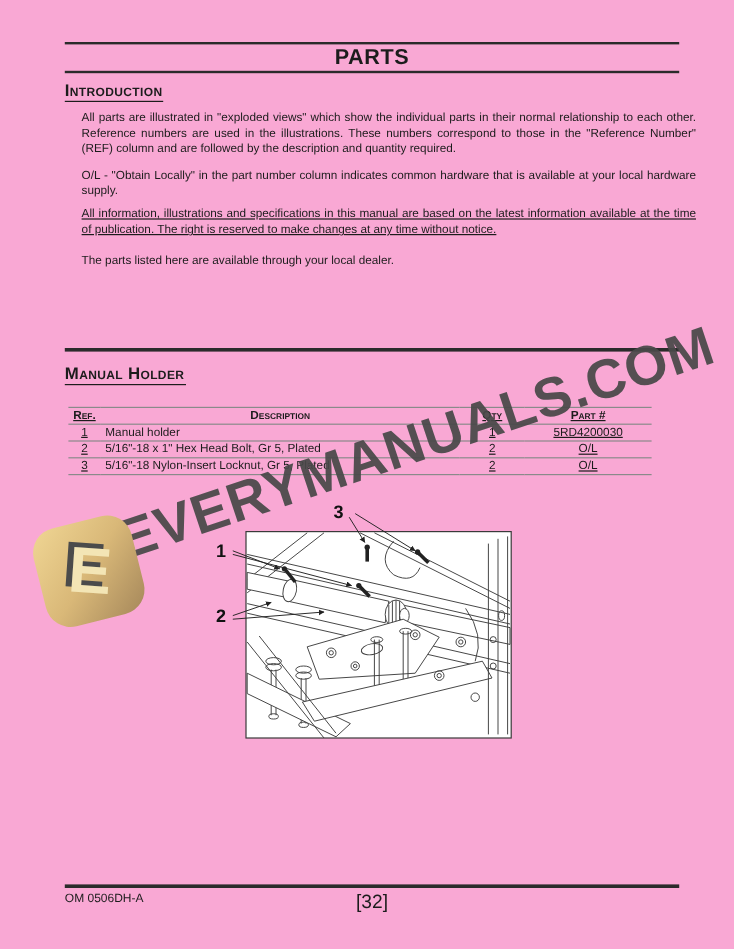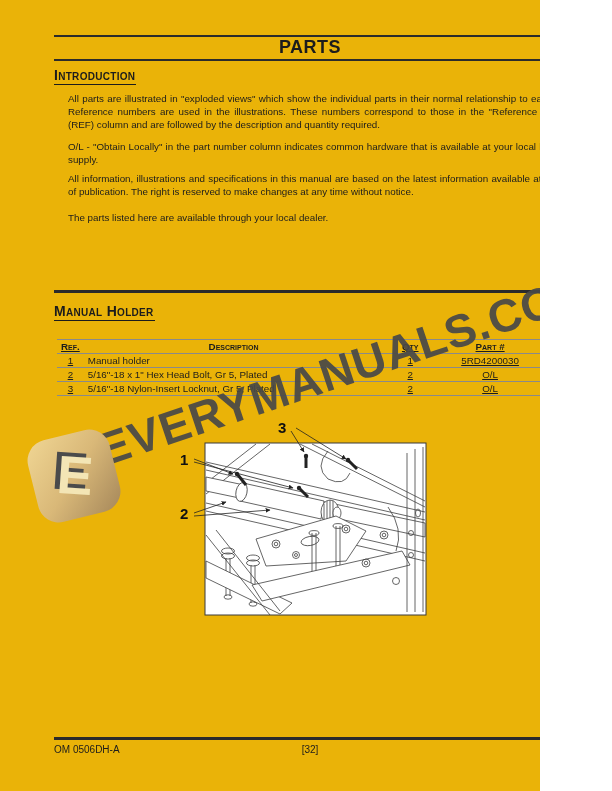--- a/index.html
+++ b/index.html
@@ -1,45 +1,45 @@
 <!DOCTYPE html>
 <html><head>
 <meta charset="utf-8">
 <style>
   html,body{margin:0;padding:0;background:#fff;}
-  .page{position:relative;width:540px;height:791px;background:#eab308;
+  .page{position:relative;width:612px;height:791px;background:#f9a8d4;
         font-family:"Liberation Sans",sans-serif;color:#1c1c1c;overflow:hidden;}
   .rule{position:absolute;left:54px;width:512px;height:2px;background:#2b2b2b;}
   .rule-thick{height:2.5px;}
   .page-title{position:absolute;top:37px;left:54px;width:512px;text-align:center;
         font-size:18px;font-weight:bold;letter-spacing:.5px;}
   .section-heading{position:absolute;left:54px;font-variant:small-caps;font-weight:bold;
         font-size:14px;letter-spacing:.3px;border-bottom:1.5px solid #1c1c1c;padding:0 1px 1px 0;}
   .intro-text{position:absolute;left:68px;top:92px;width:512px;font-size:9.8px;
         line-height:13.2px;text-align:justify;}
   .intro-text p{margin:0;}
   .mb8{margin-bottom:8px !important;} .mb6{margin-bottom:6px !important;}
-  .mb10{margin-bottom:10px !important;} .mb13{margin-bottom:13px !important;}
+  .mb10{margin-bottom:10px !important;} .mb13{margin-bottom:13px !important;text-decoration:underline;}
   .parts-table{position:absolute;left:57px;top:339px;width:486px;border-collapse:collapse;
         font-size:9.8px;border-top:1px solid #8a8a8a;}
   .parts-table th,.parts-table td{border-bottom:1px solid #8a8a8a;padding:1px 4px;
         height:11px;line-height:11px;white-space:nowrap;}
   .parts-table th{font-variant:small-caps;font-weight:bold;text-align:center;}
   .c{text-align:center !important;text-decoration:underline;}
   .diagram{position:absolute;left:160px;top:415px;width:280px;height:210px;z-index:5;}
   .diagram svg{position:absolute;left:0;top:0;}
   .callout{position:absolute;font-weight:bold;font-size:15px;color:#111;z-index:6;}
   #callout-1{left:20px;top:36px;} #callout-2{left:20px;top:90px;} #callout-3{left:118px;top:4px;}
   .watermark-text{position:absolute;left:100px;top:424px;transform:rotate(-18.5deg);
         transform-origin:0 50%;font-size:46px;font-weight:bold;letter-spacing:1px;
         color:rgba(72,72,72,.93);white-space:nowrap;z-index:20;}
   .watermark-logo{position:absolute;left:30px;top:432px;width:88px;height:88px;
         transform:rotate(-14deg);z-index:21;}
   .footer-doc{position:absolute;left:54px;top:744px;font-size:10px;}
-  .footer-page{position:absolute;left:54px;top:744px;width:512px;text-align:center;font-size:10px;}
+  .footer-page{position:absolute;left:54px;top:744px;width:512px;text-align:center;font-size:16px;}
 </style>
 </head>
 <body>
 
 <div class="page">
 
   <div class="rule" style="top:35px"></div>
   <div class="page-title">PARTS</div>
   <div class="rule" style="top:59px"></div>
 

